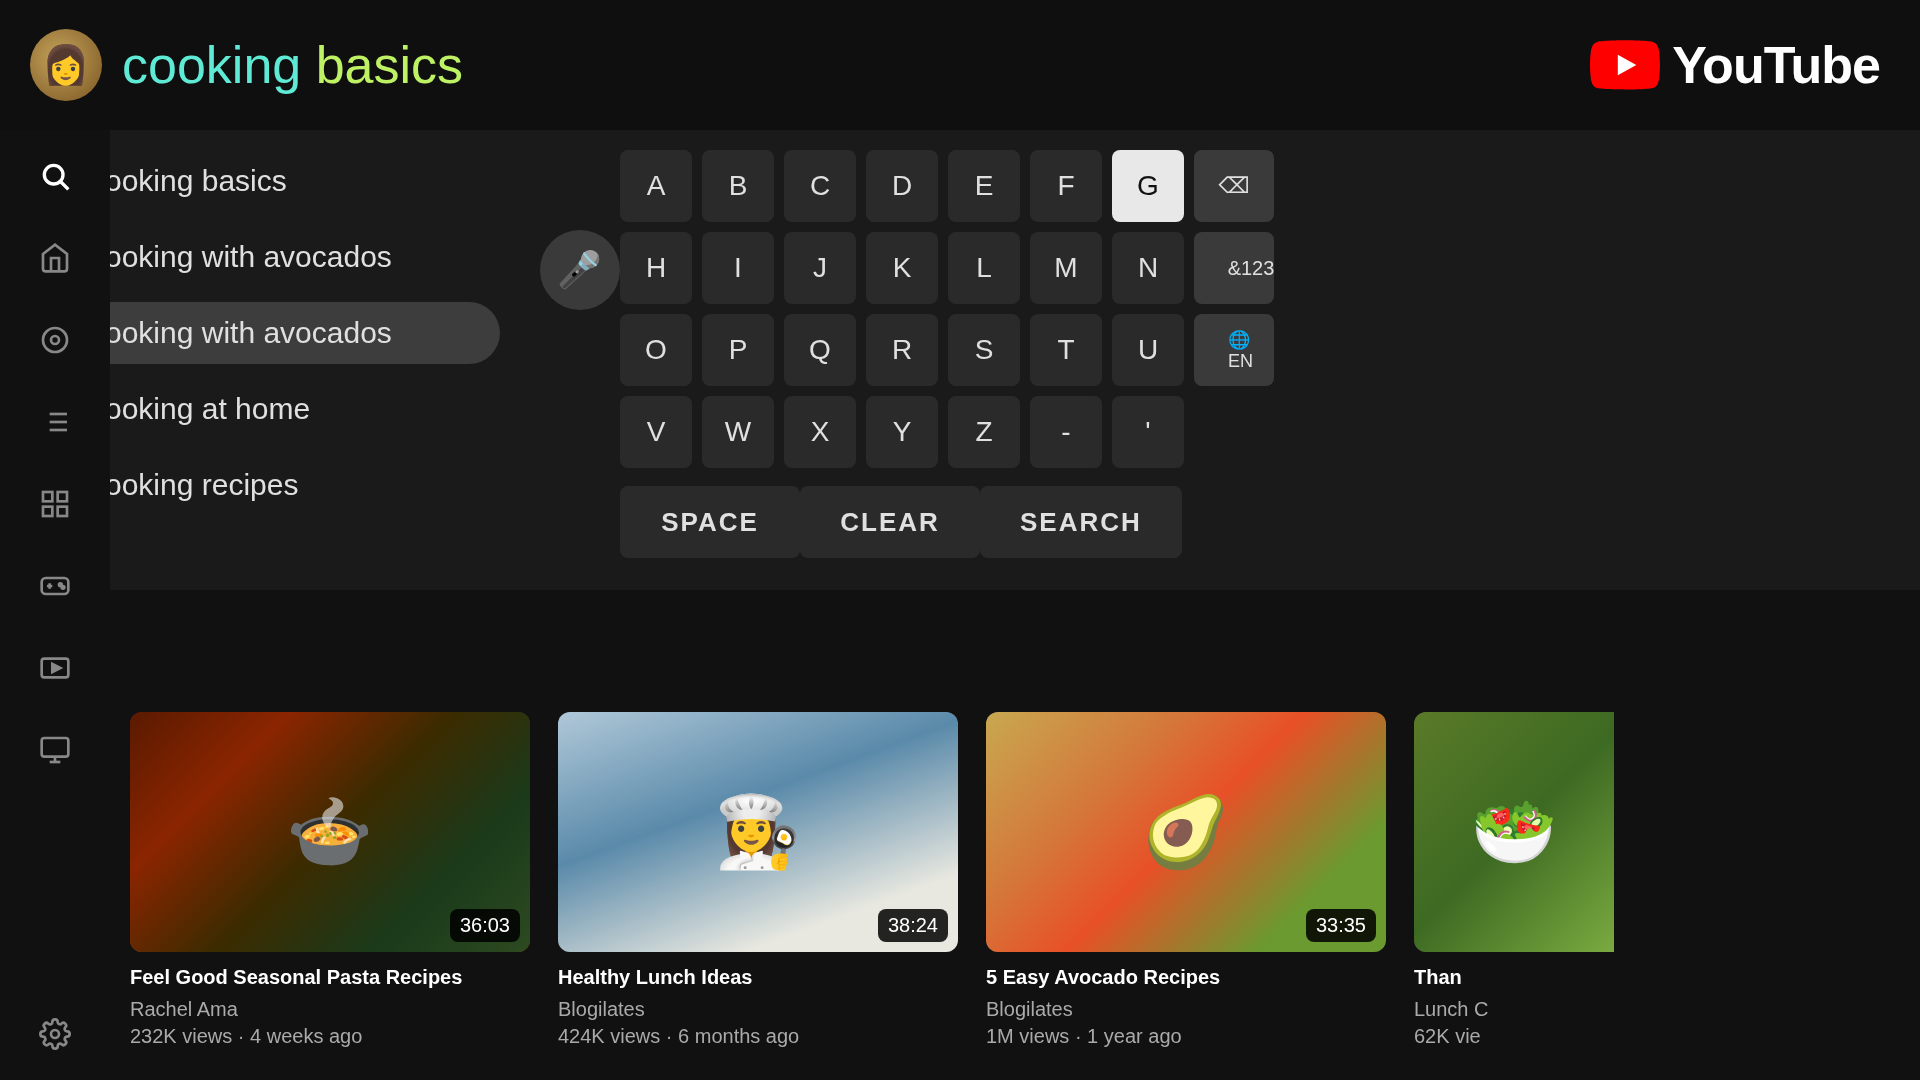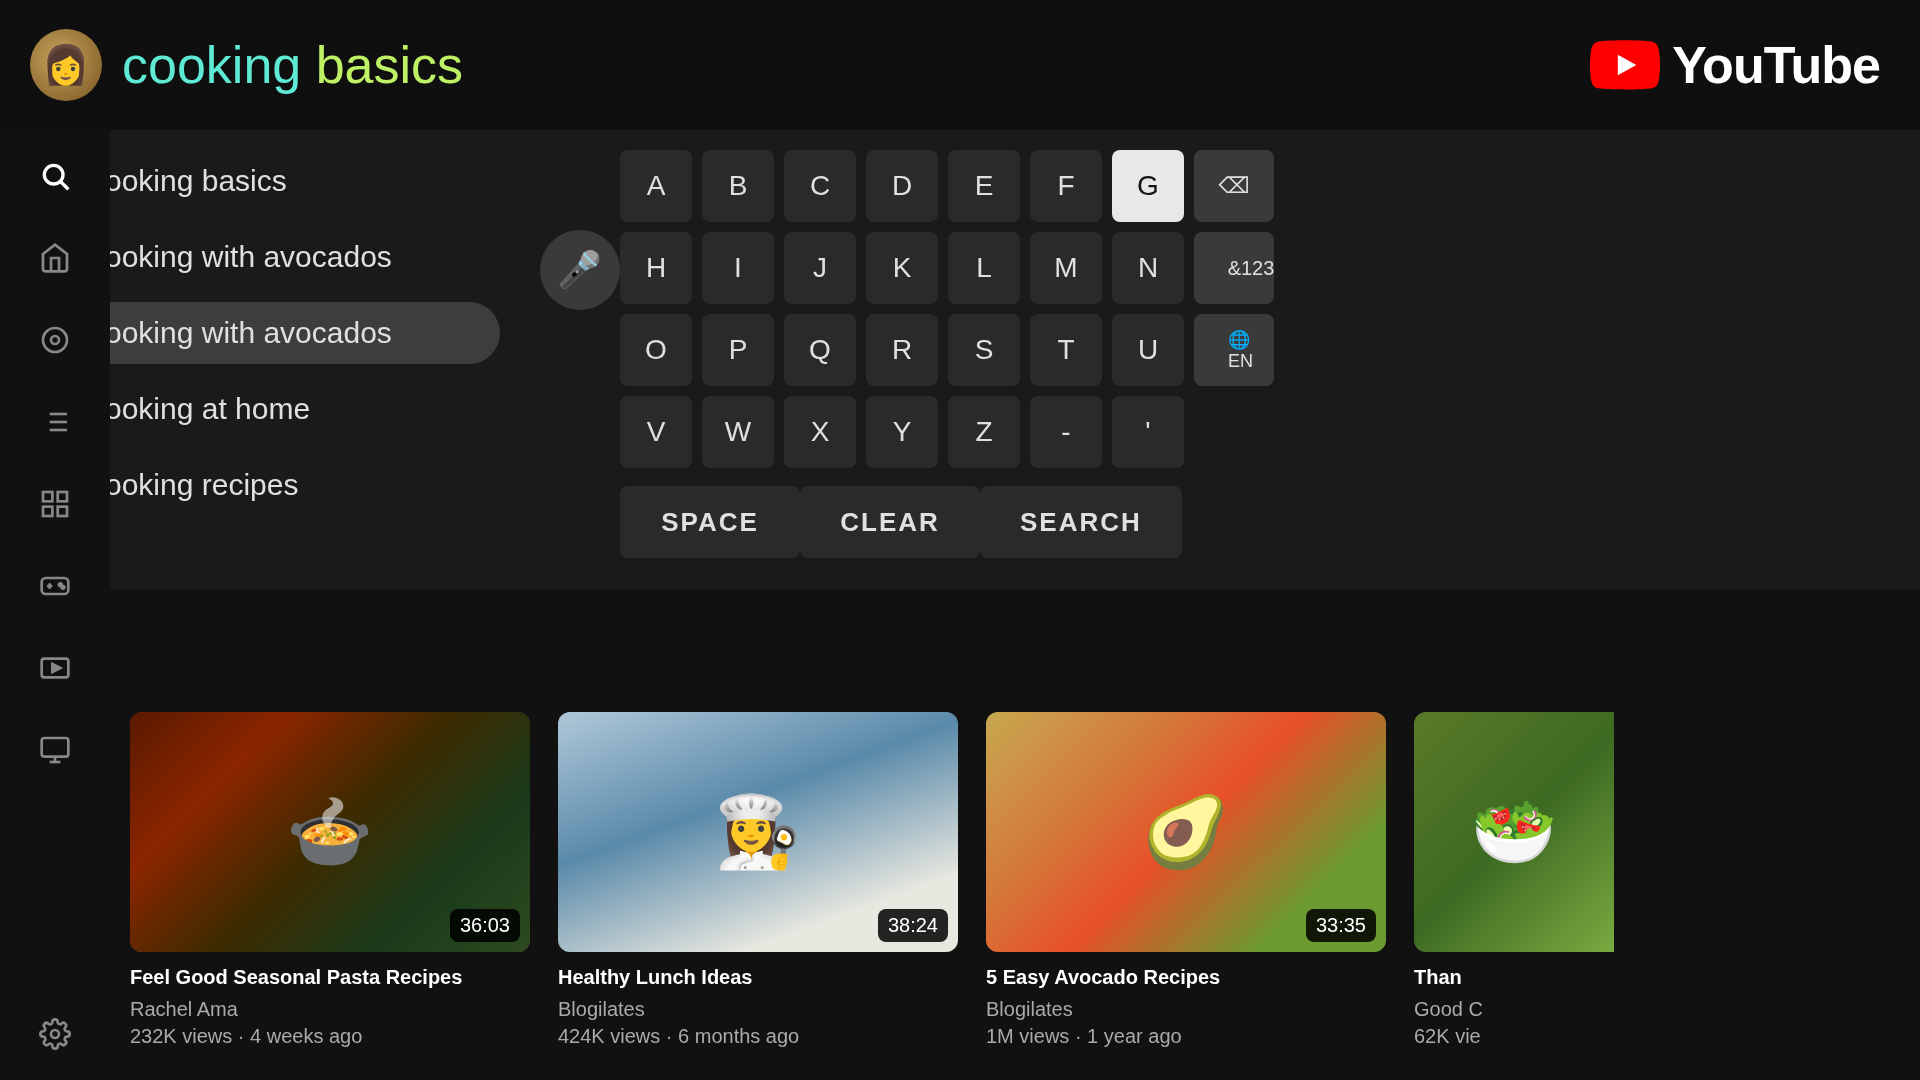--- a/index.html
+++ b/index.html
@@ -468,18 +468,18 @@
   </div>
 
   <div class="video-card" style="width:200px;flex-shrink:0;overflow:hidden;">
     <div class="video-thumb" style="border-radius:12px 0 0 12px;">
       <div style="position:absolute;inset:0;background:linear-gradient(135deg,#5a7a28 0%,#3d6a22 50%,#7aaa40 100%);">
         <div style="position:absolute;inset:0;display:flex;align-items:center;justify-content:center;font-size:70px;">🥗</div>
       </div>
     </div>
     <div class="video-info">
       <div class="video-title">Than</div>
-      <div class="video-channel">Good C</div>
+      <div class="video-channel">Lunch C</div>
       <div class="video-meta">62K vie</div>
     </div>
   </div>
 
 </div>
 
 </body></html>

